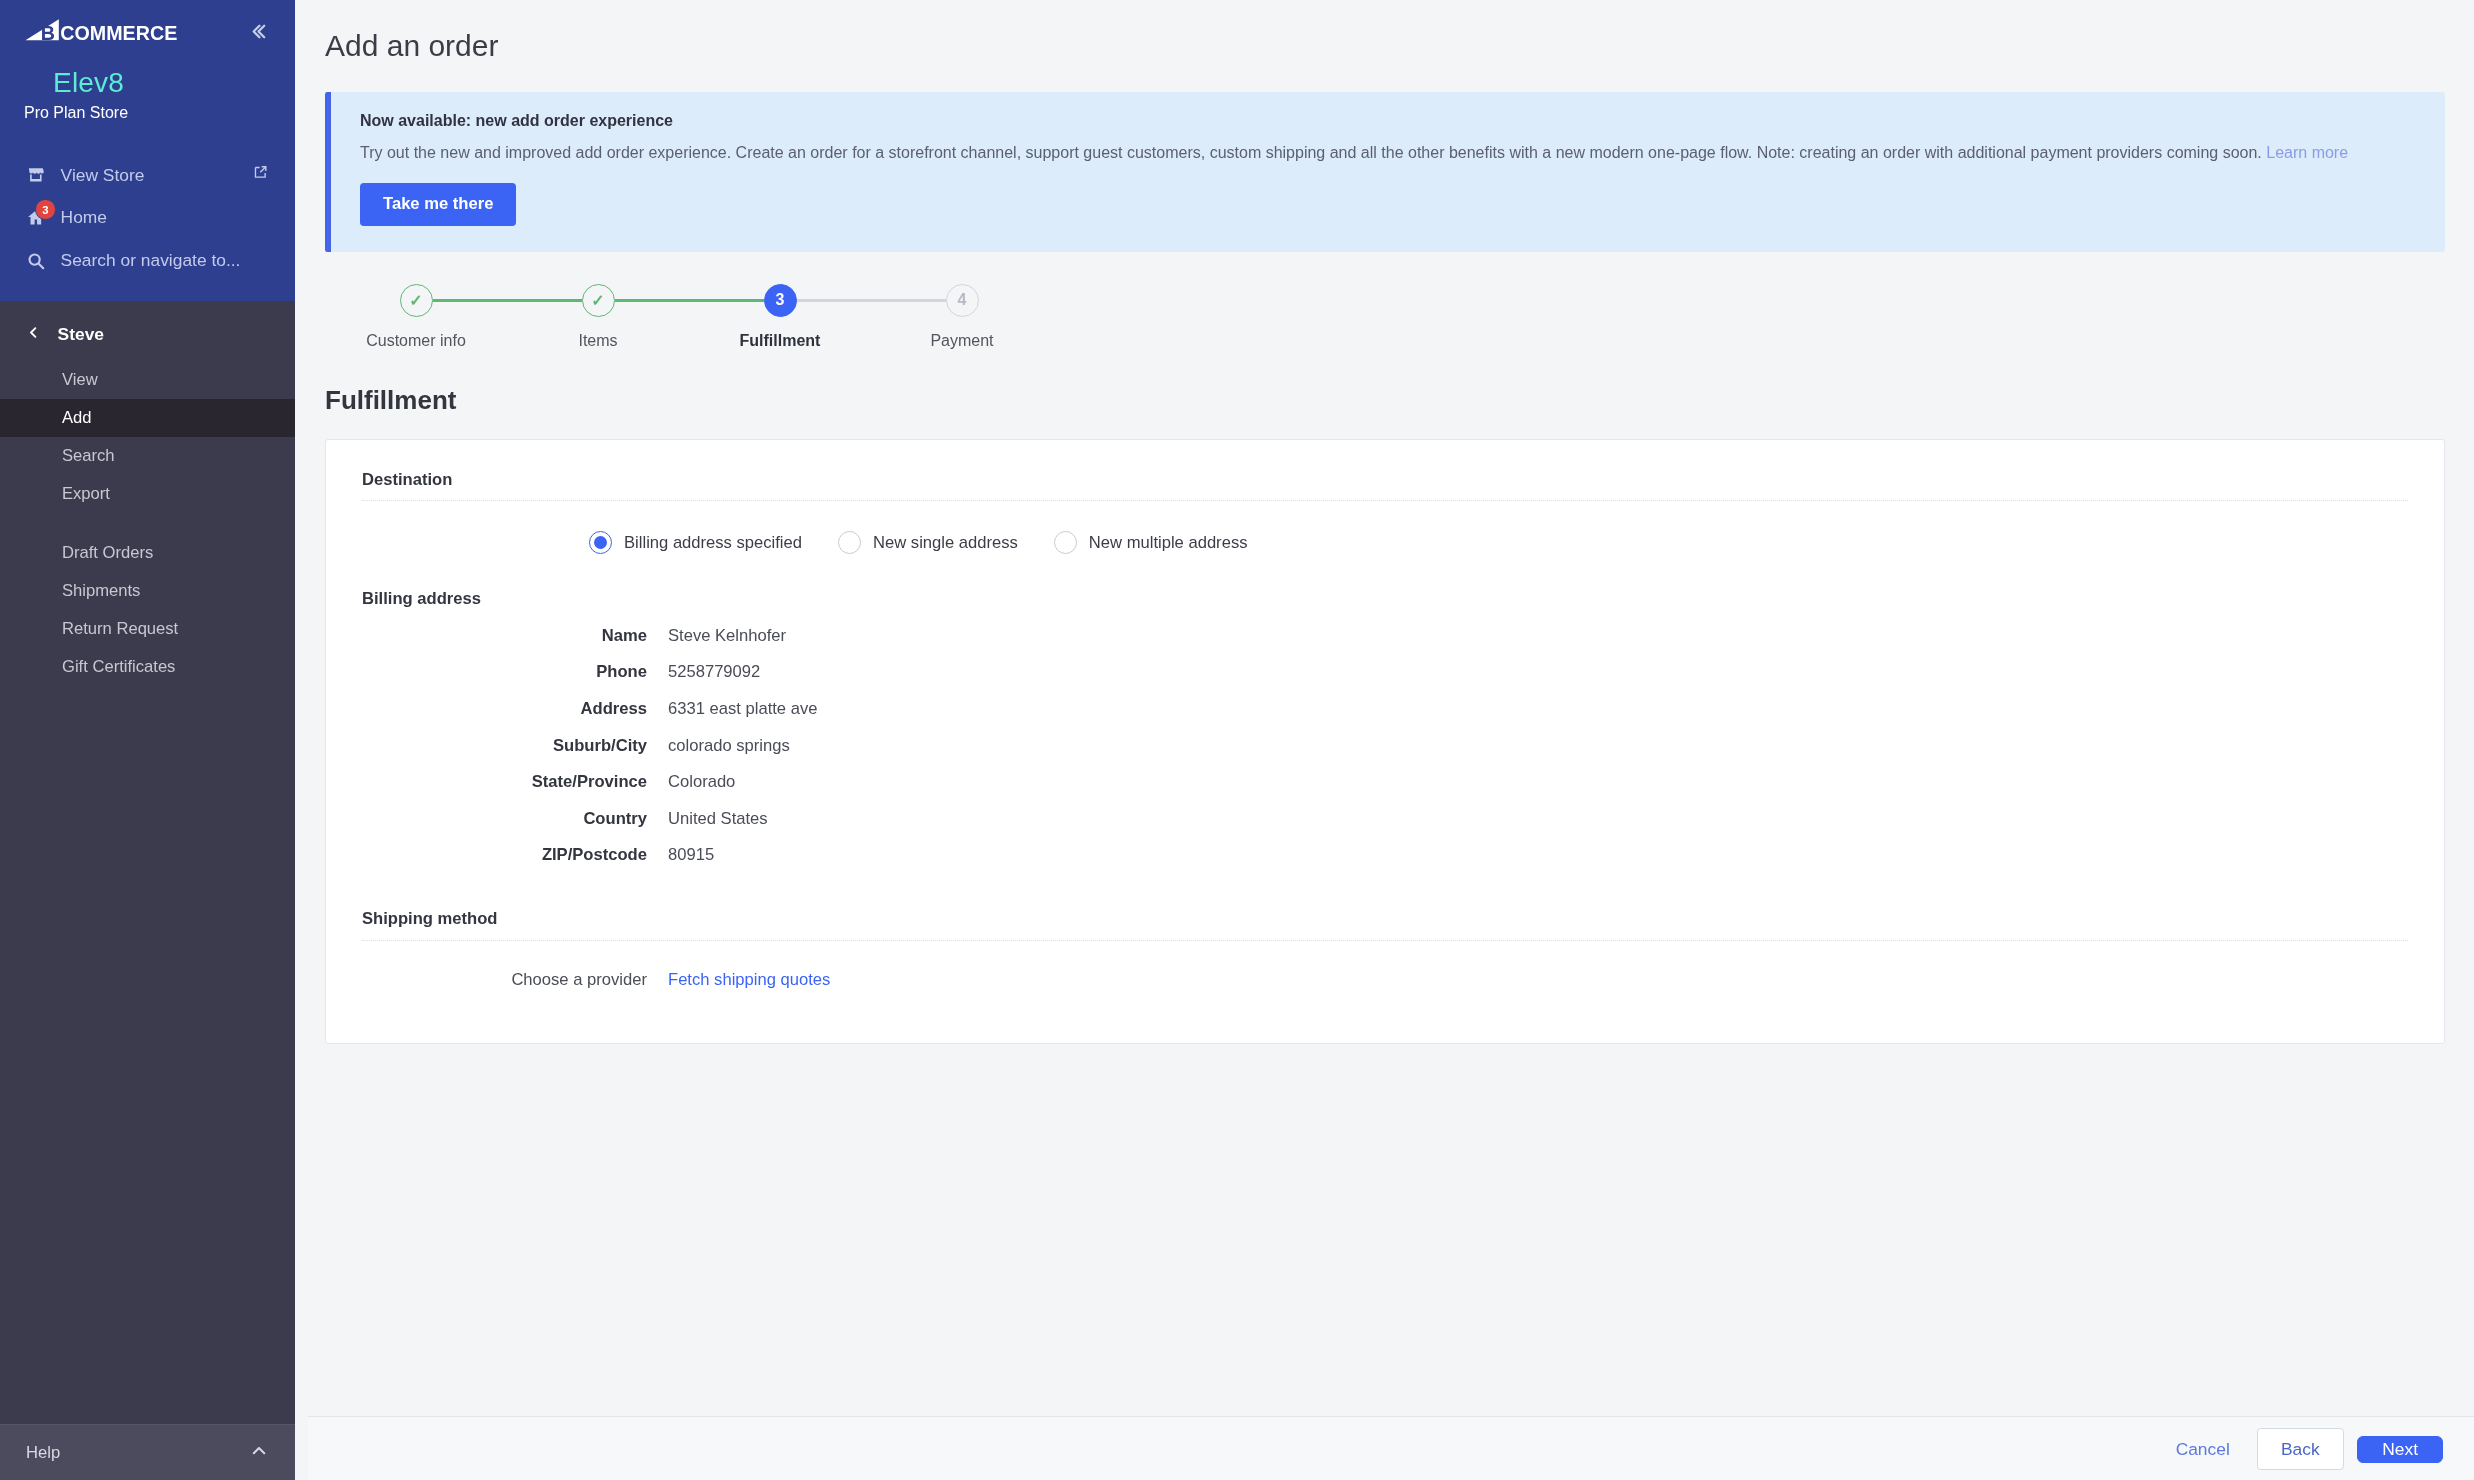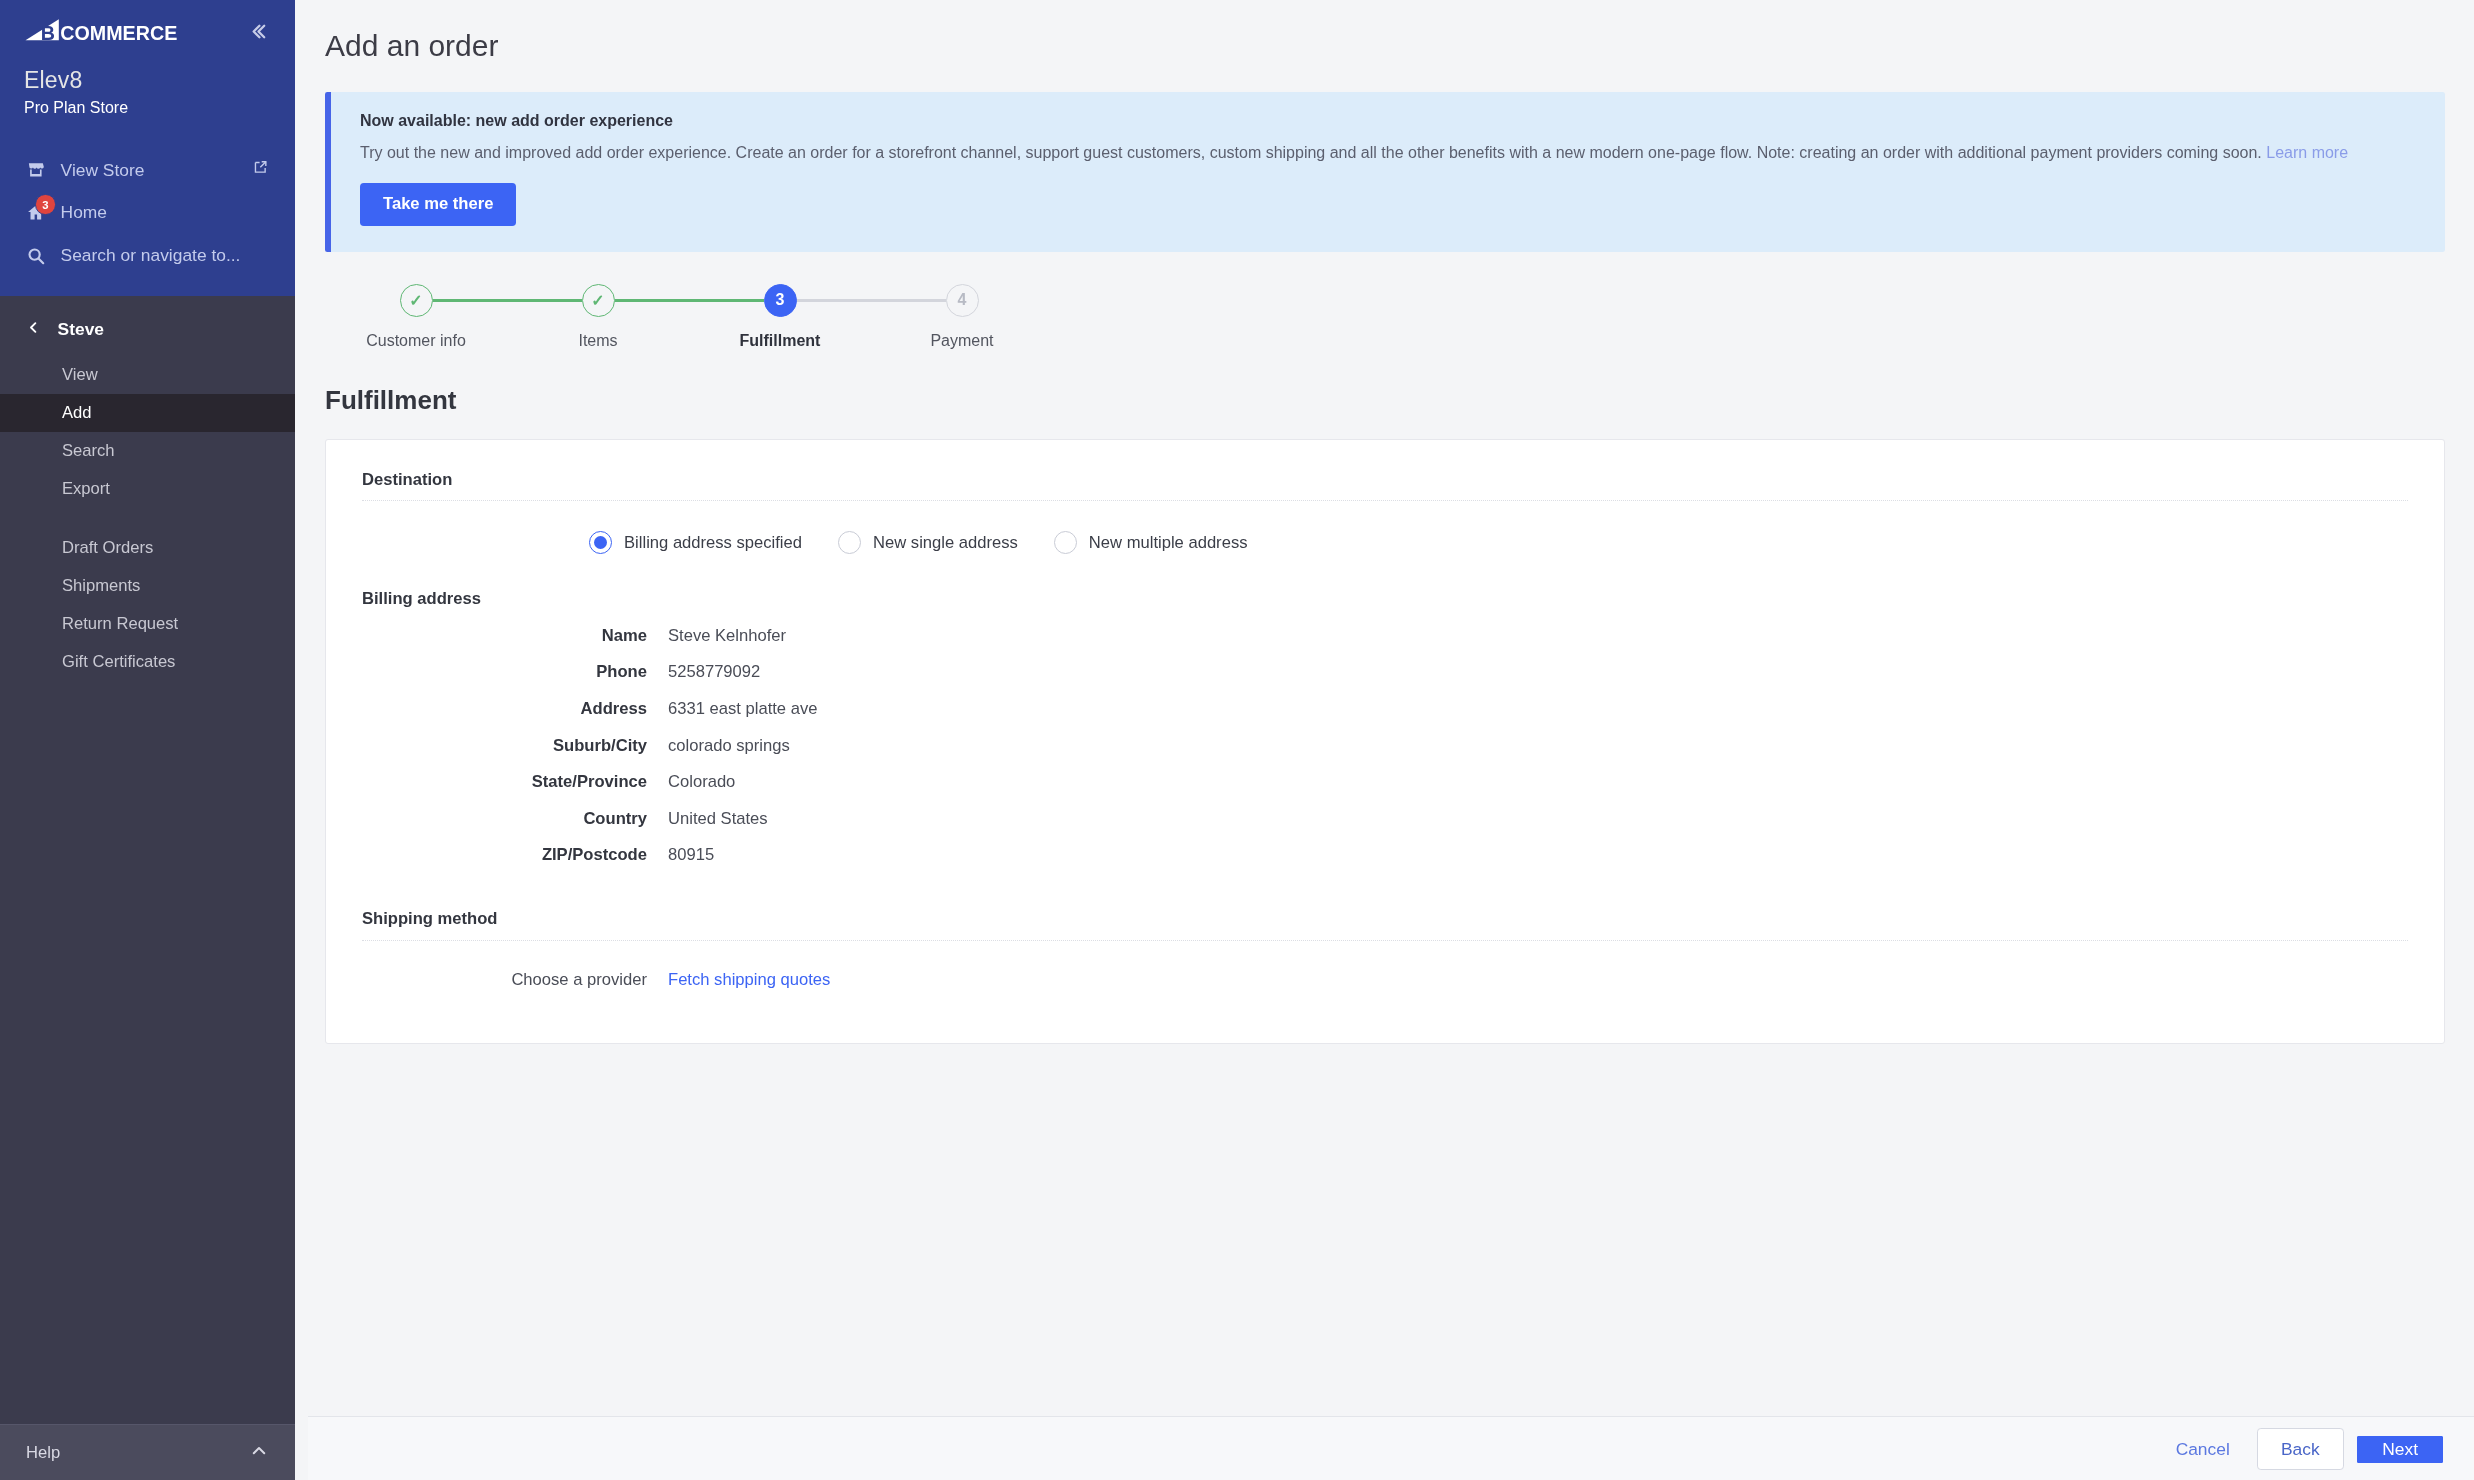--- a/index.html
+++ b/index.html
@@ -22,22 +22,22 @@
   .sb-brandrow {
     display: flex; align-items: flex-start; justify-content: space-between;
     padding: 16.6px 26px 0 24px; height: 53px;
   }
   .logo { display: flex; align-items: center; height: 30px; }
   .logo svg { display: block; }
   .collapse-icon { color: #c6cce8; cursor: pointer; padding-top: 3px; }
   .collapse-icon svg { display:block; }
 
   .store-name {
-    color: #e5e5e5; font-size: 23px; font-weight: 400;
-    padding: 13.6px 24px 0 24px; letter-spacing: 0.2px;
+    color: #5eead4; font-size: 28px; font-weight: 400;
+    padding: 13.6px 24px 0 24px; letter-spacing: 0.2px; margin-left: 29px;
   }
   .store-plan {
     color: #ffffff; font-size: 16px; font-weight: 400;
     padding: 5.3px 24px 0 24px;
   }
   .sb-top-links { margin-top: 32px; }
   .sb-link {
     display: flex; align-items: center; gap: 13.6px;
     padding: 9.8px 26px 9.8px 24px;
     color: #c3cbec; font-size: 17.4px; cursor: pointer;
@@ -168,21 +168,21 @@
   .btn-link {
     font-size: 17.4px; color: #5b78e0; cursor: pointer; padding: 0 13.6px;
   }
   .btn-outline {
     font-size: 17.4px; color: #4a66c8; background: #fff;
     border: 0.8px solid #d6d9e2; border-radius: 3.8px;
     padding: 9.8px 23px; cursor: pointer;
   }
   .btn-primary {
     font-size: 17.4px; color: #fff; background: #3c64f4;
-    border: 0.8px solid #3c64f4; border-radius: 1px;
+    border: 0.8px solid #3c64f4; border-radius: 6px;
     padding: 2px 24px; cursor: pointer; font-weight: 400;
   }
 </style>
 </head>
 <body>
 
 <div class="app">
 
   <aside class="sidebar">
 

